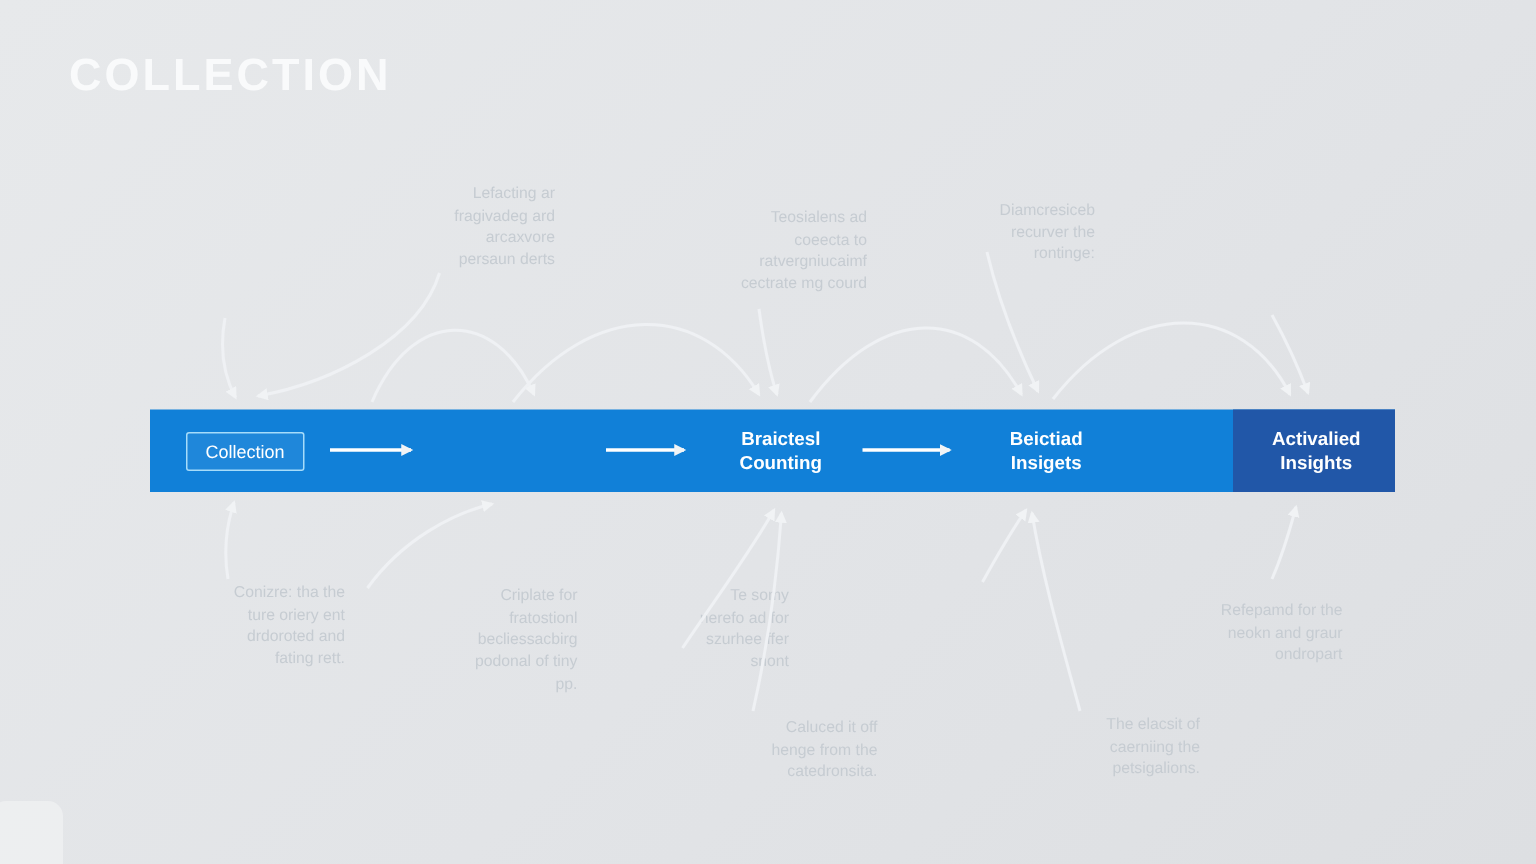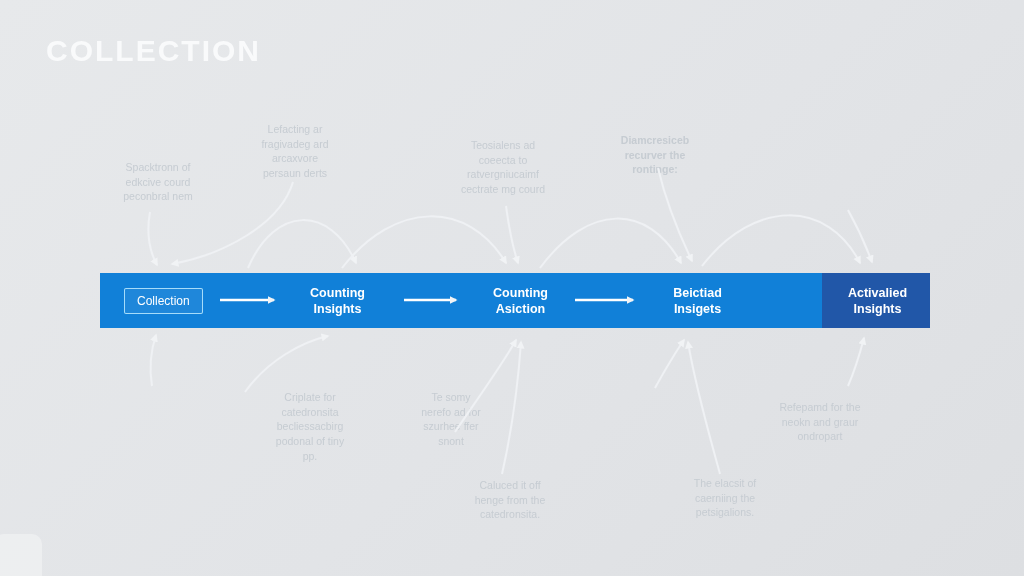--- a/index.html
+++ b/index.html
@@ -15,21 +15,21 @@
   }
   .page-title{
     position:absolute;left:46px;top:34px;
     font-size:30px;font-weight:600;letter-spacing:2px;
     color:#f9fafb;
   }
   .anno{
     position:absolute;
     color:#c6ccd2;
     font-size:10.5px;line-height:1.4;
-    text-align:center;
+    text-align:right;
     white-space:pre-line;
     width:150px;
   }
   .timeline-bar{
     position:absolute;left:100px;top:273px;width:830px;height:55px;
     background:#1180d8;
   }
   .timeline-final{
     position:absolute;right:0;top:0;width:108px;height:100%;
     background:#2157a8;
@@ -58,37 +58,38 @@
     background:rgba(255,255,255,0.35);
   }
 </style>
 </head>
 <body>
 
 <div class="canvas">
 
   <div class="page-title">COLLECTION</div>
 
-  <div class="anno" style="left:83px;top:160px;">Spacktronn of
-edkcive courd
-peconbral nem</div>
   <div class="anno" style="left:220px;top:122px;">Lefacting ar
 fragivadeg ard
 arcaxvore
 persaun derts</div>
   <div class="anno" style="left:428px;top:138px;">Teosialens ad
 coeecta to
 ratvergniucaimf
 cectrate mg courd</div>
-  <div class="anno" style="left:580px;top:133px;font-weight:bold;">Diamcresiceb
+  <div class="anno" style="left:580px;top:133px;">Diamcresiceb
 recurver the
 rontinge:</div>
 
+  <div class="anno" style="left:80px;top:388px;">Conizre: tha the
+ture oriery ent
+drdoroted and
+fating rett.</div>
   <div class="anno" style="left:235px;top:390px;">Criplate for
-catedronsita
+fratostionl
 becliessacbirg
 podonal of tiny
 pp.</div>
   <div class="anno" style="left:376px;top:390px;">Te somy
 nerefo ad for
 szurhee ffer
 snont</div>
   <div class="anno" style="left:745px;top:400px;">Refepamd for the
 neokn and graur
 ondropart</div>
@@ -97,22 +98,21 @@
 caerniing the
 petsigalions.</div>
   <div class="anno" style="left:435px;top:478px;">Caluced it off
 henge from the
 catedronsita.</div>
 
   <div class="timeline-bar">
     <div class="timeline-final"></div>
 
     <div class="stage-box">Collection</div>
-    <div class="stage-label" style="left:190px;width:95px;">Counting Insights</div>
-    <div class="stage-label" style="left:373px;width:95px;">Counting Asiction</div>
+    <div class="stage-label" style="left:373px;width:95px;">Braictesl Counting</div>
     <div class="stage-label" style="left:730px;width:95px;">Activalied Insights</div>
     <div class="stage-label" style="left:550px;width:95px;">Beictiad Insigets</div>
   </div>
 
   <svg class="overlay" width="1024" height="576" viewBox="0 0 1024 576">
     <defs>
       <marker id="ah" markerWidth="9" markerHeight="9" refX="6.5" refY="4" orient="auto" markerUnits="userSpaceOnUse">
         <path d="M0,0 L8,4 L0,8 z" fill="#f2f4f6"></path>
       </marker>
     </defs>

